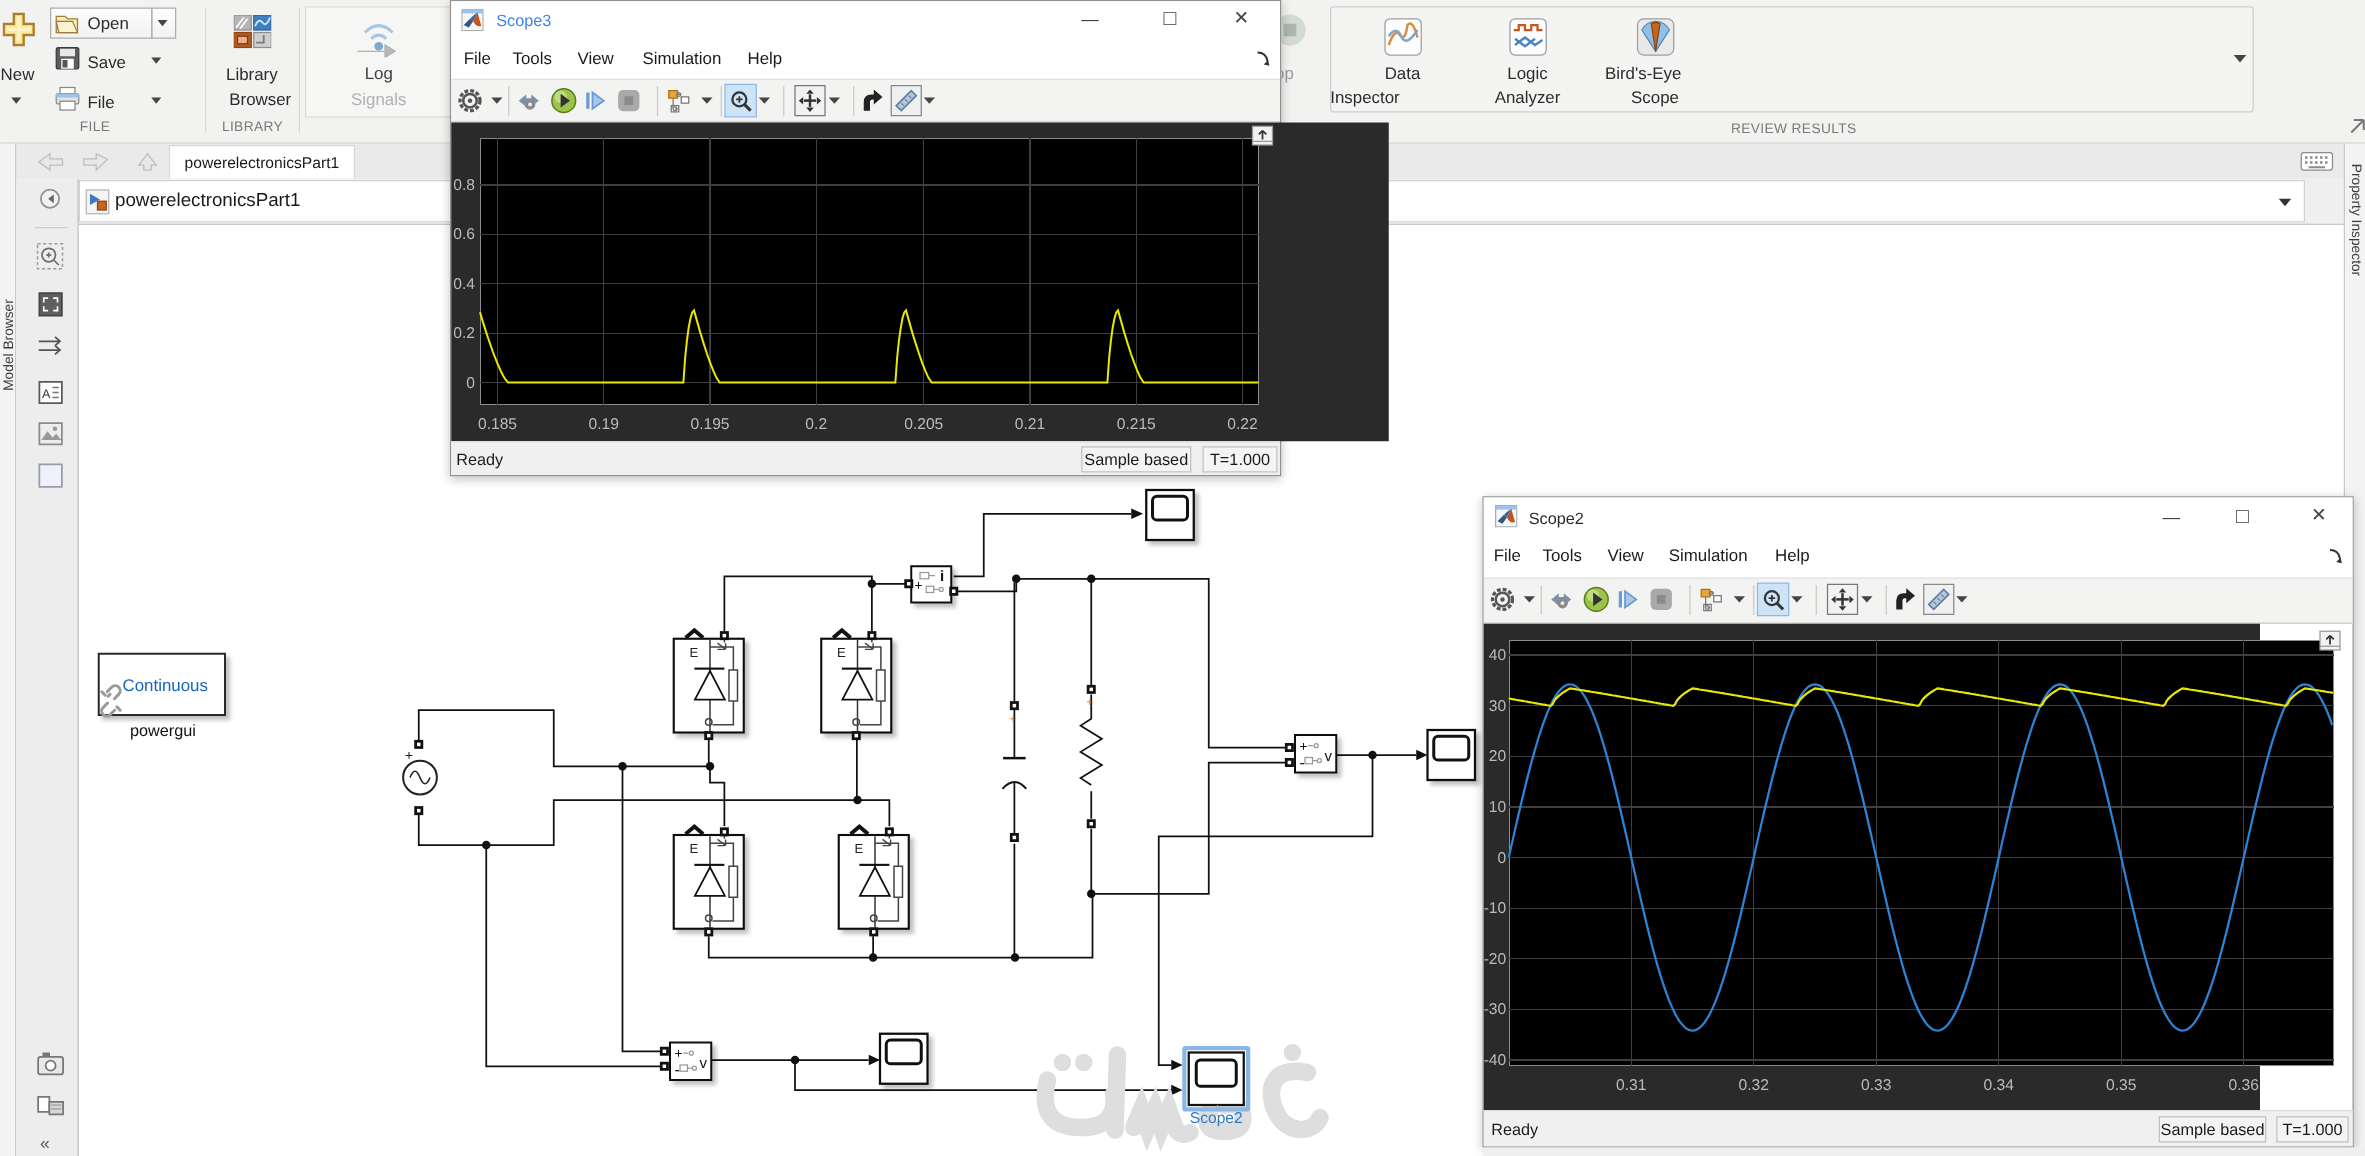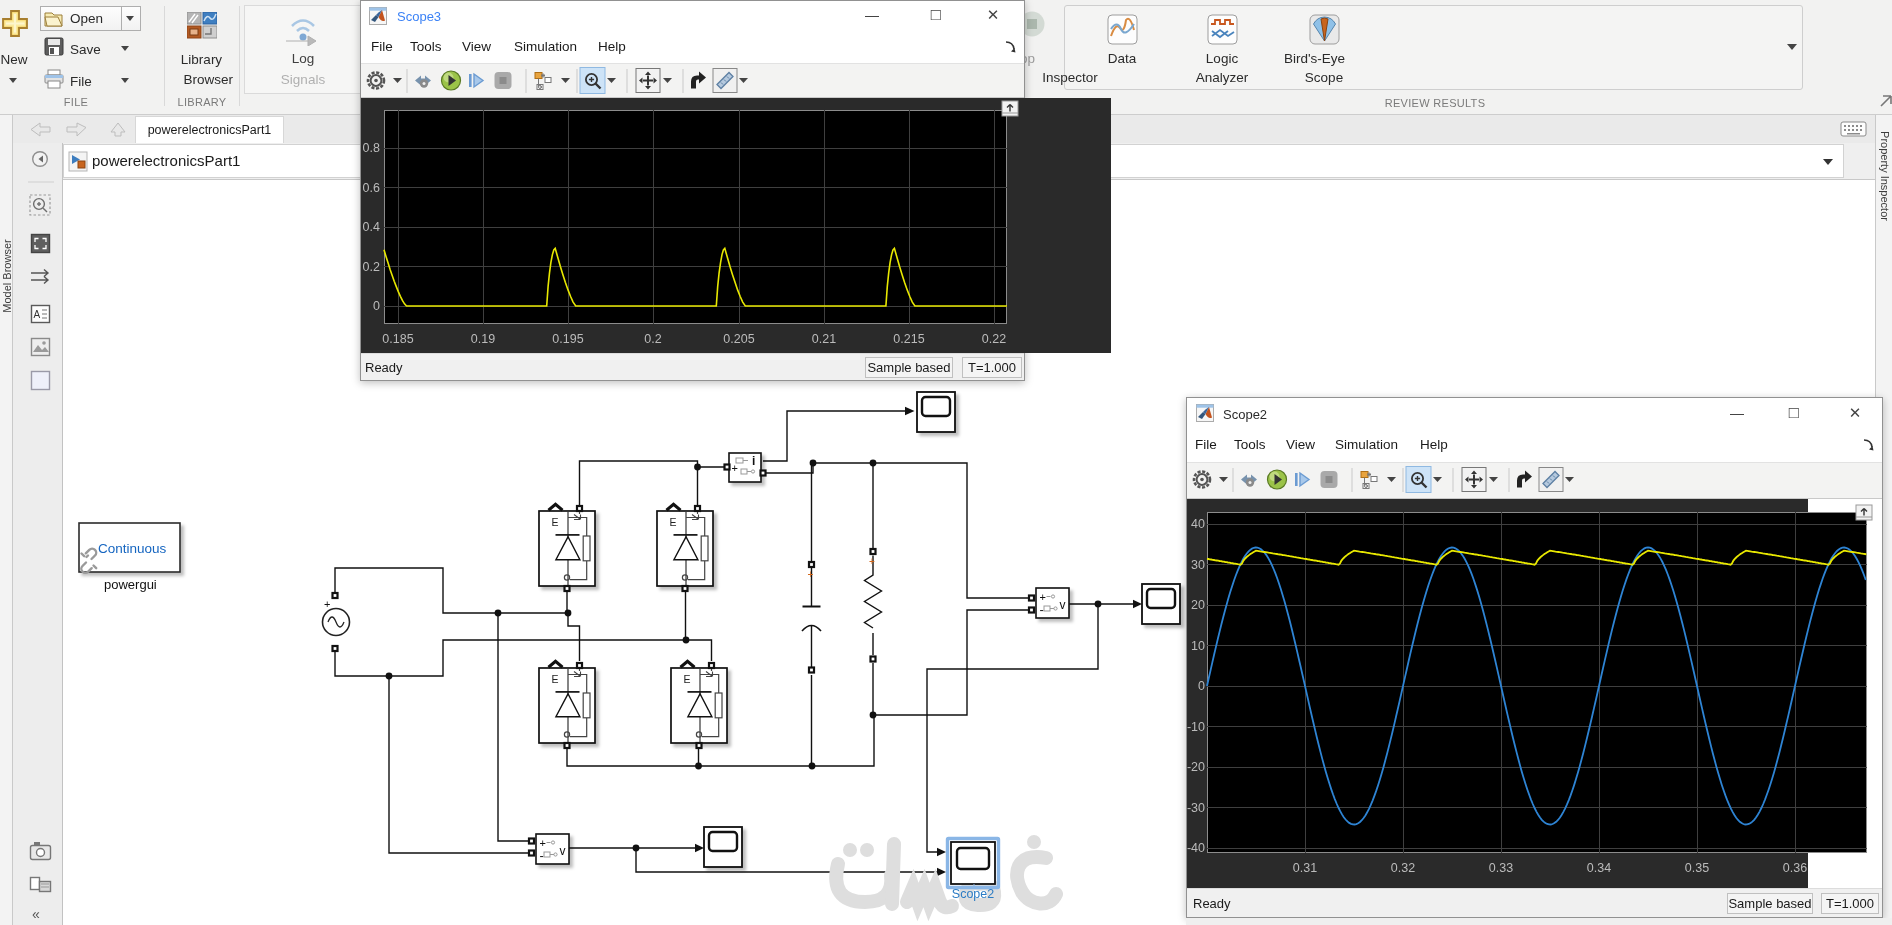--- a/index.html
+++ b/index.html
@@ -93,21 +93,21 @@
       <rect x="9" y="9" width="10" height="10" fill="#9aa89c" opacity=".7"></rect>
 </svg>
 <div class="btxt" style="left:1020px;top:51px;color:#9c9c9c">op</div>
 <div class="abs" style="left:1064px;top:5px;width:739px;height:85px;border:1px solid #cecece;border-radius:3px;background:#f4f4f3"></div>
 <svg class="abs" style="left:1107px;top:14px" width="31" height="31" viewBox="0 0 31 31">
 <rect x="1" y="1" width="29" height="29" rx="4" fill="#fdfdfd" stroke="#9d9d9d"></rect>
 <path d="M4 22q5-14 9-8t6-8q4-5 8 10" fill="none" stroke="#d98c42" stroke-width="2"></path>
 <path d="M4 15q6-9 10 0t13-5" fill="none" stroke="#7aa7cf" stroke-width="2"></path>
 </svg>
 <div class="btxt" style="left:1087px;top:51px;width:70px;text-align:center">Data</div>
-<div class="btxt" style="left:1035px;top:70px;width:70px;text-align:center">Inspector</div>
+<div class="btxt" style="left:1057px;top:70px;width:70px;text-align:center">Inspector</div>
 <svg class="abs" style="left:1207px;top:14px" width="31" height="31" viewBox="0 0 31 31">
 <rect x="1" y="1" width="29" height="29" rx="4" fill="#fdfdfd" stroke="#9d9d9d"></rect>
 <path d="M4 10h4v-4h5v4h5v-4h5v4h4" fill="none" stroke="#c8571e" stroke-width="1.8"></path>
 <path d="M5 22l8-6 8 6 6-4M5 17l8 6 8-6" fill="none" stroke="#4a84bd" stroke-width="1.8"></path>
 </svg>
 <div class="btxt" style="left:1187px;top:51px;width:70px;text-align:center">Logic</div>
 <div class="btxt" style="left:1187px;top:70px;width:70px;text-align:center">Analyzer</div>
 <svg class="abs" style="left:1309px;top:14px" width="31" height="31" viewBox="0 0 31 31">
 <rect x="1" y="1" width="29" height="29" rx="5" fill="#e9e9e9" stroke="#9d9d9d"></rect>
 <path d="M15.5 3a13 13 0 0 1 11 7l-11 17-11-17a13 13 0 0 1 11-7z" fill="#8fc1e8" stroke="#5585ad"></path>

